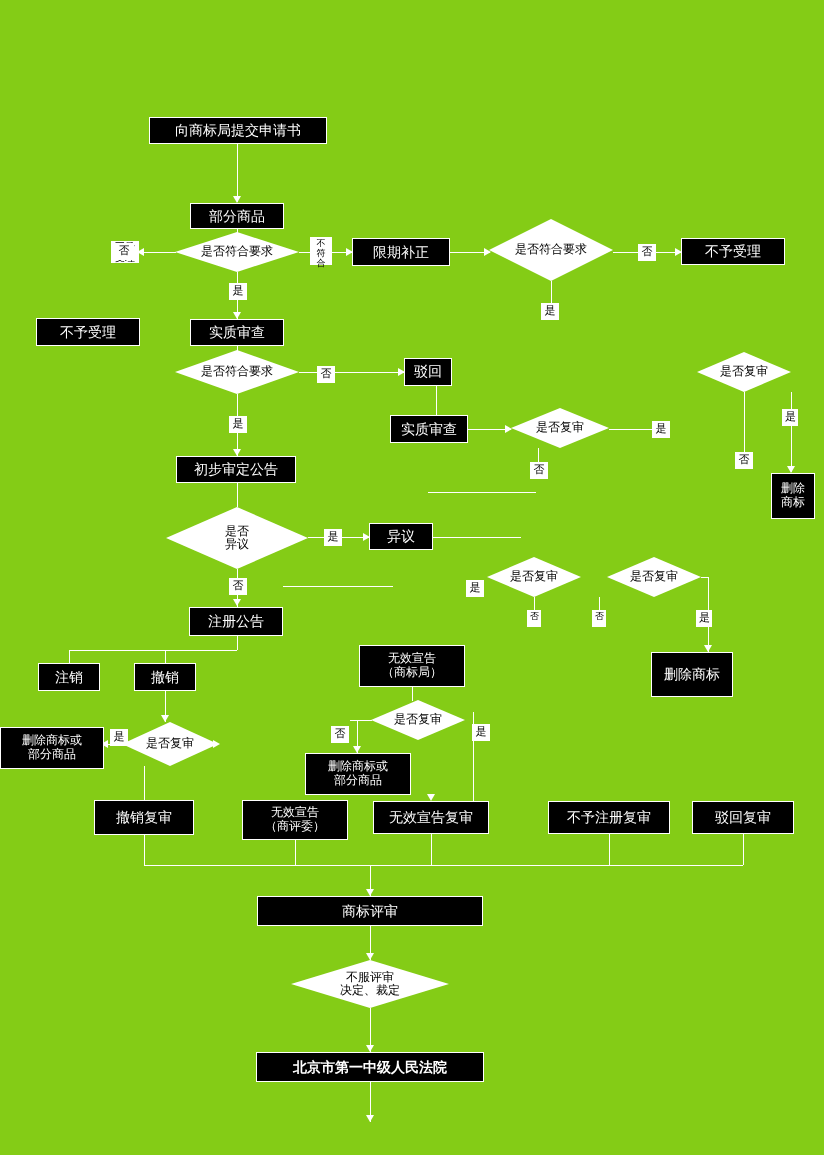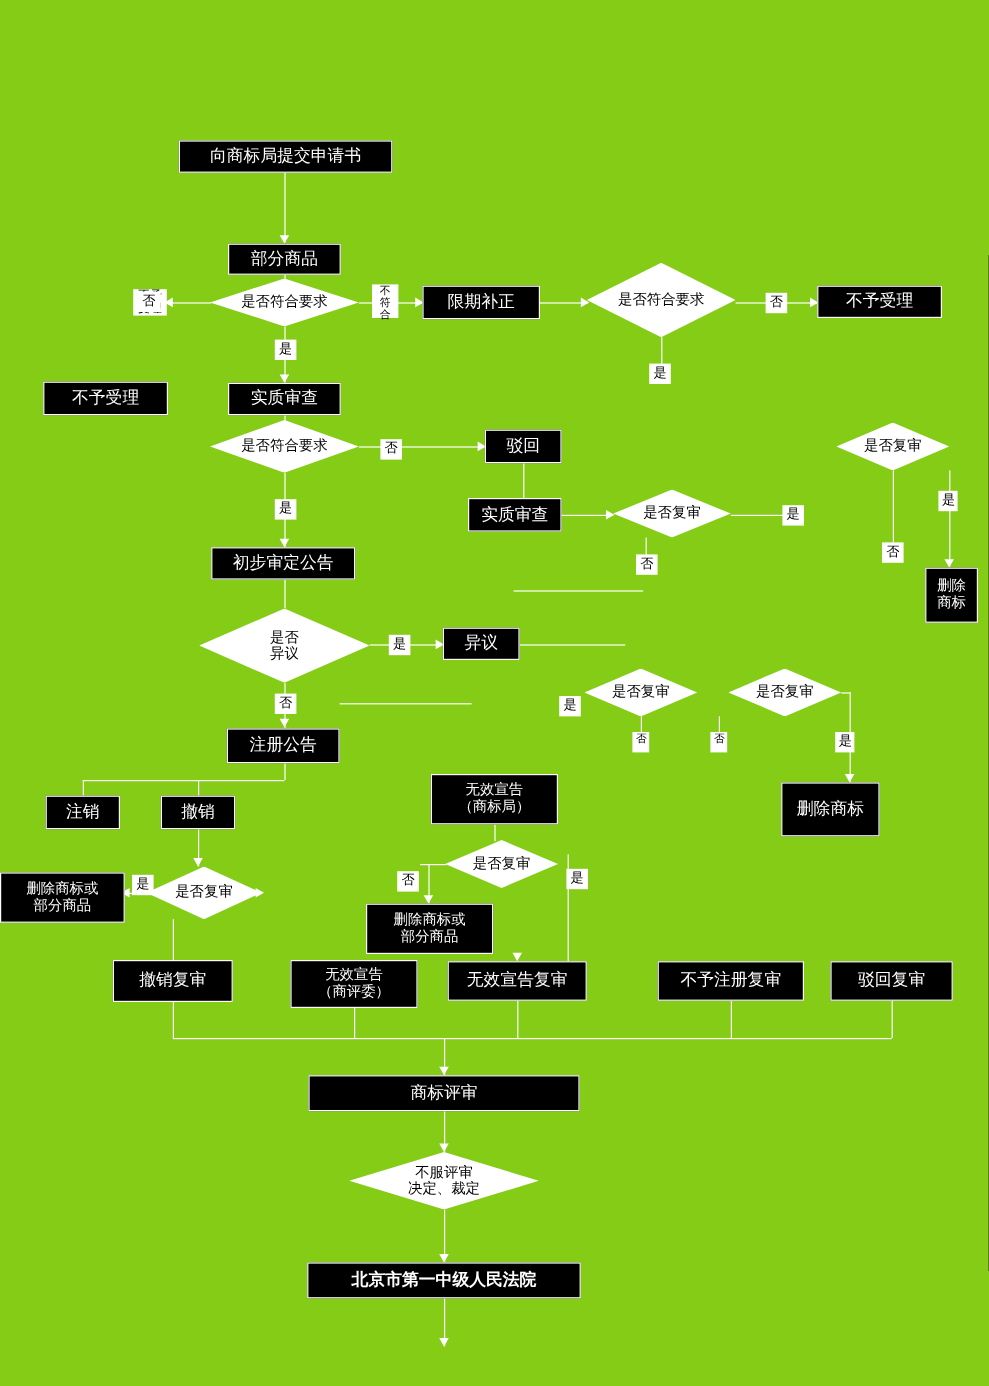--- a/index.html
+++ b/index.html
@@ -223,21 +223,21 @@
   <div class="line vline" style="left:370px; top:1082px; height:40px;"></div>
   <div class="arrow-down" style="left:366px; top:1115px;"></div>
 
   <div class="node" style="left:149px; top:117px; width:178px; height:27px;">向商标局提交申请书</div>
   <div class="node" style="left:190px; top:203px; width:94px; height:26px;">部分商品</div>
   <div class="node tiny" style="left:111px; top:241px; width:28px; height:22px; background:#ffffff; color:#000000; font-size:10px;">不予受理</div>
   <div class="node" style="left:352px; top:238px; width:98px; height:28px;">限期补正</div>
   <div class="node" style="left:681px; top:238px; width:104px; height:27px;">不予受理</div>
   <div class="node" style="left:36px; top:318px; width:104px; height:28px;">不予受理</div>
   <div class="node" style="left:190px; top:319px; width:94px; height:27px;">实质审查</div>
-  <div class="node" style="left:404px; top:358px; width:64px; height:28px;">驳回</div>
+  <div class="node" style="left:404px; top:358px; width:48px; height:28px;font-family:Liberation Serif, serif;">驳回</div>
   <div class="node" style="left:390px; top:415px; width:78px; height:28px;">实质审查</div>
   <div class="node" style="left:176px; top:456px; width:120px; height:27px;">初步审定公告</div>
   <div class="node small" style="left:771px; top:473px; width:44px; height:46px;">删除
 商标</div>
   <div class="node" style="left:369px; top:523px; width:64px; height:27px;">异议</div>
   <div class="node" style="left:189px; top:607px; width:94px; height:29px;">注册公告</div>
   <div class="node small" style="left:359px; top:645px; width:106px; height:42px;">无效宣告
 （商标局）</div>
   <div class="node" style="left:651px; top:652px; width:82px; height:45px;">删除商标</div>
   <div class="node" style="left:38px; top:663px; width:62px; height:28px;">注销</div>

